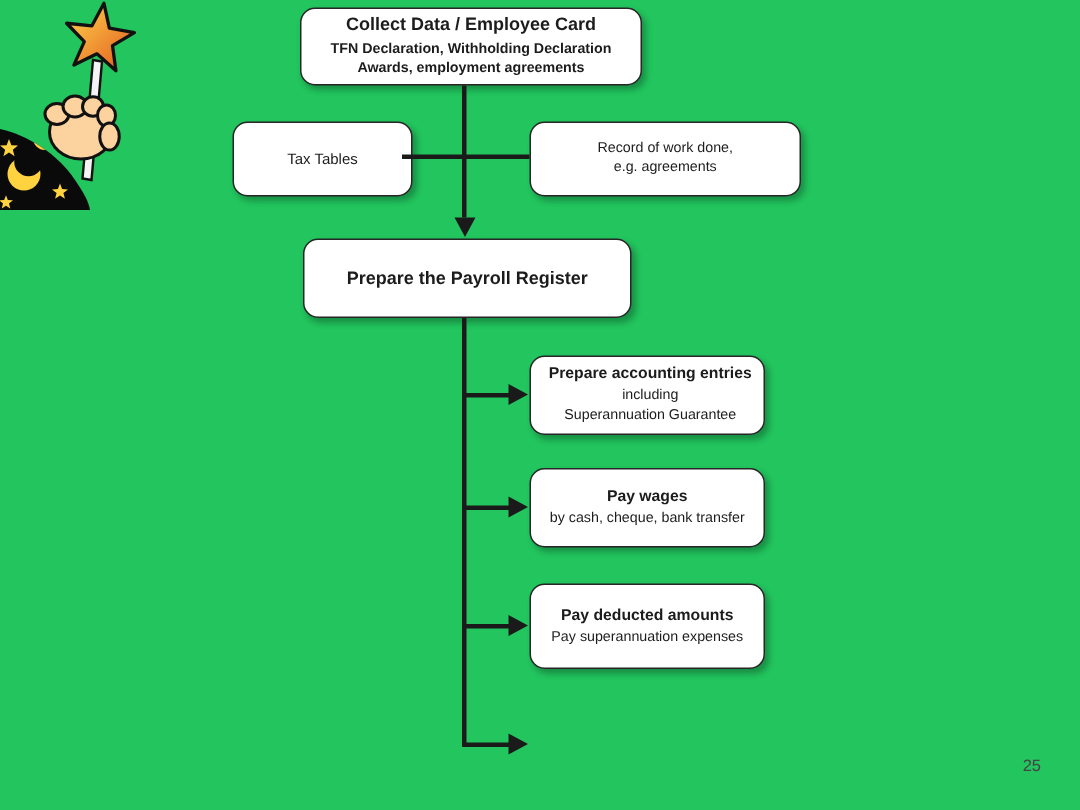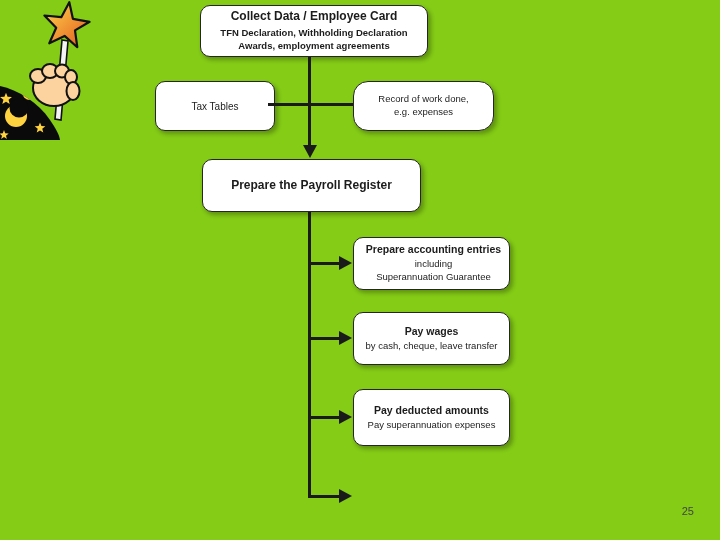--- a/index.html
+++ b/index.html
@@ -1,17 +1,17 @@
 <!DOCTYPE html>
 <html><head>
 <meta charset="utf-8">
 <style>
   html,body { margin:0; padding:0; background:#ffffff; }
   .slide {
-    position:relative; width:720px; height:540px; background:#84cc16;
+    position:relative; width:720px; height:540px; background:#22c55e;
     font-family:"Liberation Sans", sans-serif; overflow:hidden;
   }
   .fc-box {
     position:absolute; background:#ffffff;
     border:1.5px solid #262626; border-radius:10px;
     box-shadow:2.5px 3px 4px rgba(0,0,0,0.28);
     display:flex; flex-direction:column; align-items:center; justify-content:center;
     text-align:center; color:#1c1c1c; box-sizing:border-box; padding:2px 6px;
   }
   .fc-title   { font-weight:bold; font-size:12px; line-height:1.2; }
@@ -47,38 +47,38 @@
     <div class="fc-title">Collect Data / Employee Card</div>
     <div class="gap"></div>
     <div class="fc-sub-bold">TFN Declaration, Withholding Declaration</div>
     <div class="fc-sub-bold">Awards, employment agreements</div>
   </div>
 
   <div class="fc-box" style="left:155px; top:81px; width:120px; height:50px;">
     <div class="fc-plain">Tax Tables</div>
   </div>
 
-  <div class="fc-box" style="left:353px; top:81px; width:141px; height:50px;border-radius:15px;">
+  <div class="fc-box" style="left:353px; top:81px; width:181px; height:50px;">
     <div class="fc-sub">Record of work done,</div>
-    <div class="fc-sub">e.g. expenses</div>
+    <div class="fc-sub">e.g. agreements</div>
   </div>
 
   <div class="fc-box" style="left:202px; top:159px; width:219px; height:53px;">
     <div class="fc-title">Prepare the Payroll Register</div>
   </div>
 
   <div class="fc-box" style="left:353px; top:237px; width:157px; height:53px;padding-left:10px;">
     <div class="fc-title-sm">Prepare accounting entries</div>
     <div class="fc-sub">including</div>
     <div class="fc-sub">Superannuation Guarantee</div>
   </div>
 
   <div class="fc-box" style="left:353px; top:312px; width:157px; height:53px;">
     <div class="fc-title-sm">Pay wages</div>
-    <div class="fc-sub">by cash, cheque, leave transfer</div>
+    <div class="fc-sub">by cash, cheque, bank transfer</div>
     <div class="fc-sub"></div>
   </div>
 
   <div class="fc-box" style="left:353px; top:389px; width:157px; height:57px;">
     <div class="fc-title-sm">Pay deducted amounts</div>
     <div class="fc-sub">Pay superannuation expenses</div>
   </div>
 
 
   <div class="line" style="left:308px; top:57px;  width:3px;  height:88px;"></div>

